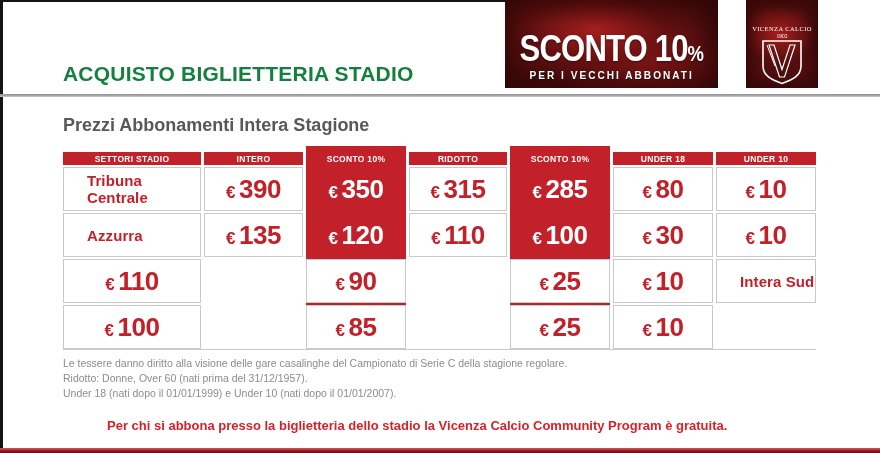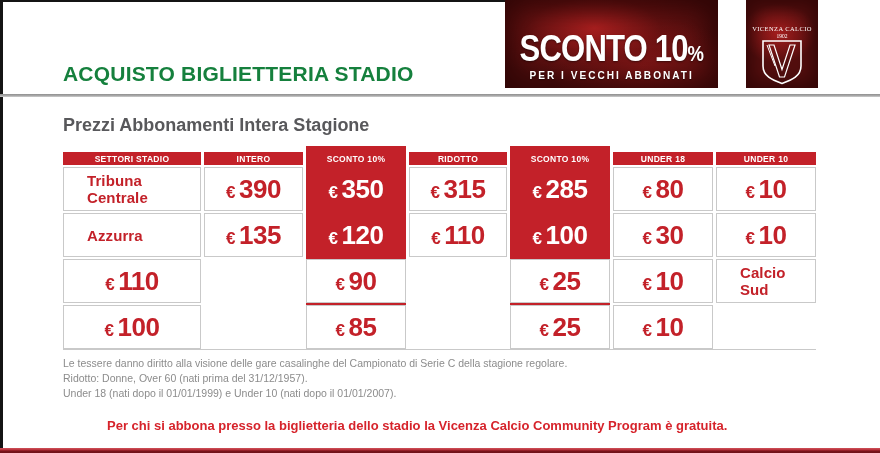--- a/index.html
+++ b/index.html
@@ -188,21 +188,21 @@
     <div class="td on-red">
         <div class="val"><span class="eur">€</span><span>85</span></div>
       </div>
     <div class="td">
         <div class="val"><span class="eur">€</span><span>25</span></div>
       </div>
     <div class="td">
         <div class="val"><span class="eur">€</span><span>10</span></div>
       </div>
 
-    <div class="td sector">Calcio Sud</div>
+    <div class="td sector">Intera Sud</div>
     <div class="td">
         <div class="val"><span class="eur">€</span><span>100</span></div>
       </div>
     <div class="td on-red">
         <div class="val"><span class="eur">€</span><span>90</span></div>
       </div>
     <div class="td">
         <div class="val"><span class="eur">€</span><span>85</span></div>
       </div>
     <div class="td on-red">

